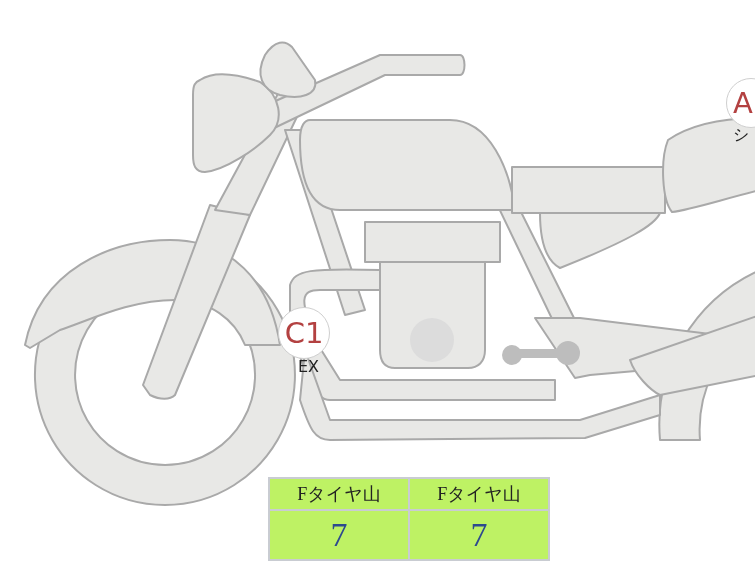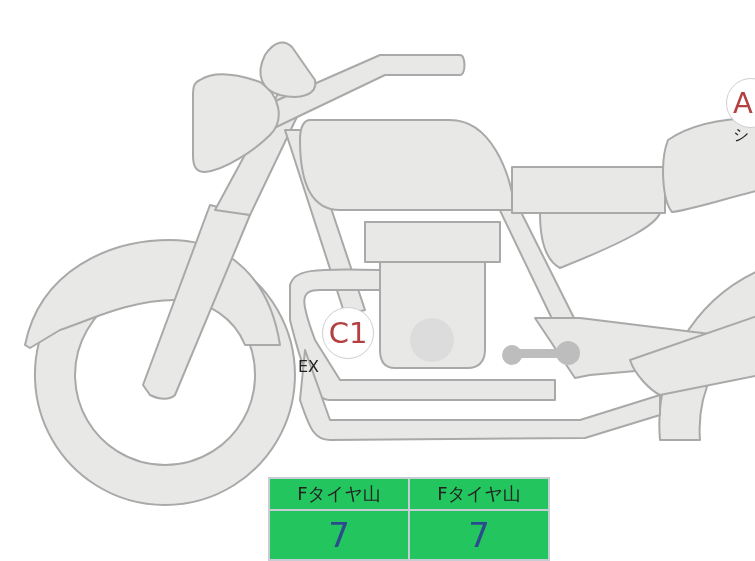--- a/index.html
+++ b/index.html
@@ -4,21 +4,21 @@
   <style>
     html, body { margin: 0; padding: 0; background: #ffffff; }
     body { width: 755px; height: 561px; position: relative; overflow: hidden;
            font-family: "DejaVu Sans", "Liberation Sans", sans-serif; }
     svg.bike { position: absolute; left: 0; top: 0; }
     .marker { position: absolute; border-radius: 50%; background: #ffffff;
               border: 1.5px solid #cfcfcf; display: flex; align-items: center;
               justify-content: center; color: #b34141; font-size: 29px; line-height: 1; }
     .marker-sub { position: absolute; color: #222; font-size: 16px; }
     .tire-table { position: absolute; left: 268px; top: 477px; border-collapse: collapse;
-                  background: #22c55e; }
+                  background: #bef264; font-family: Liberation Serif, serif; }
     .tire-table th, .tire-table td { border: 2px solid #c9ccd2; text-align: center; padding: 0; }
     .tire-table th { width: 138px; height: 30px; font-weight: normal; font-size: 18px; color: #222; }
     .tire-table td { height: 48px; font-size: 34px; color: #2d4a8e; }
   </style>
 </head>
 <body>
 
 <svg class="bike" width="755" height="561" viewBox="0 0 755 561">
   <g fill="#e8e8e6" stroke="#a9a9a9" stroke-width="2" stroke-linejoin="round">
 
@@ -59,21 +59,21 @@
     <path d="M630 360 L760 315 L760 375 L660 395 C650 390 635 375 630 360 Z"></path>
   </g>
   <circle cx="432" cy="340" r="22" fill="#dcdcdc"></circle>
   <g fill="#bdbdbd">
     <circle cx="512" cy="355" r="10"></circle>
     <circle cx="568" cy="353" r="12"></circle>
     <rect x="512" y="349" width="56" height="9"></rect>
   </g>
 </svg>
 
-<div class="marker" style="left:278px; top:307px; width:50px; height:50px;margin-left:44px;">C1</div>
+<div class="marker" style="left:278px; top:307px; width:50px; height:50px;">C1</div>
 <div class="marker-sub" style="left:298px; top:357px;">EX</div>
 
 <div class="marker" style="left:726px; top:78px; width:50px; height:50px; justify-content:flex-start; padding-left:6px; box-sizing:border-box;">A</div>
 <div class="marker-sub" style="left:733px; top:125px;">シ</div>
 
 <table class="tire-table">
   <tbody>
       <tr>
     <th>Fタイヤ山</th>
     <th>Fタイヤ山</th>

